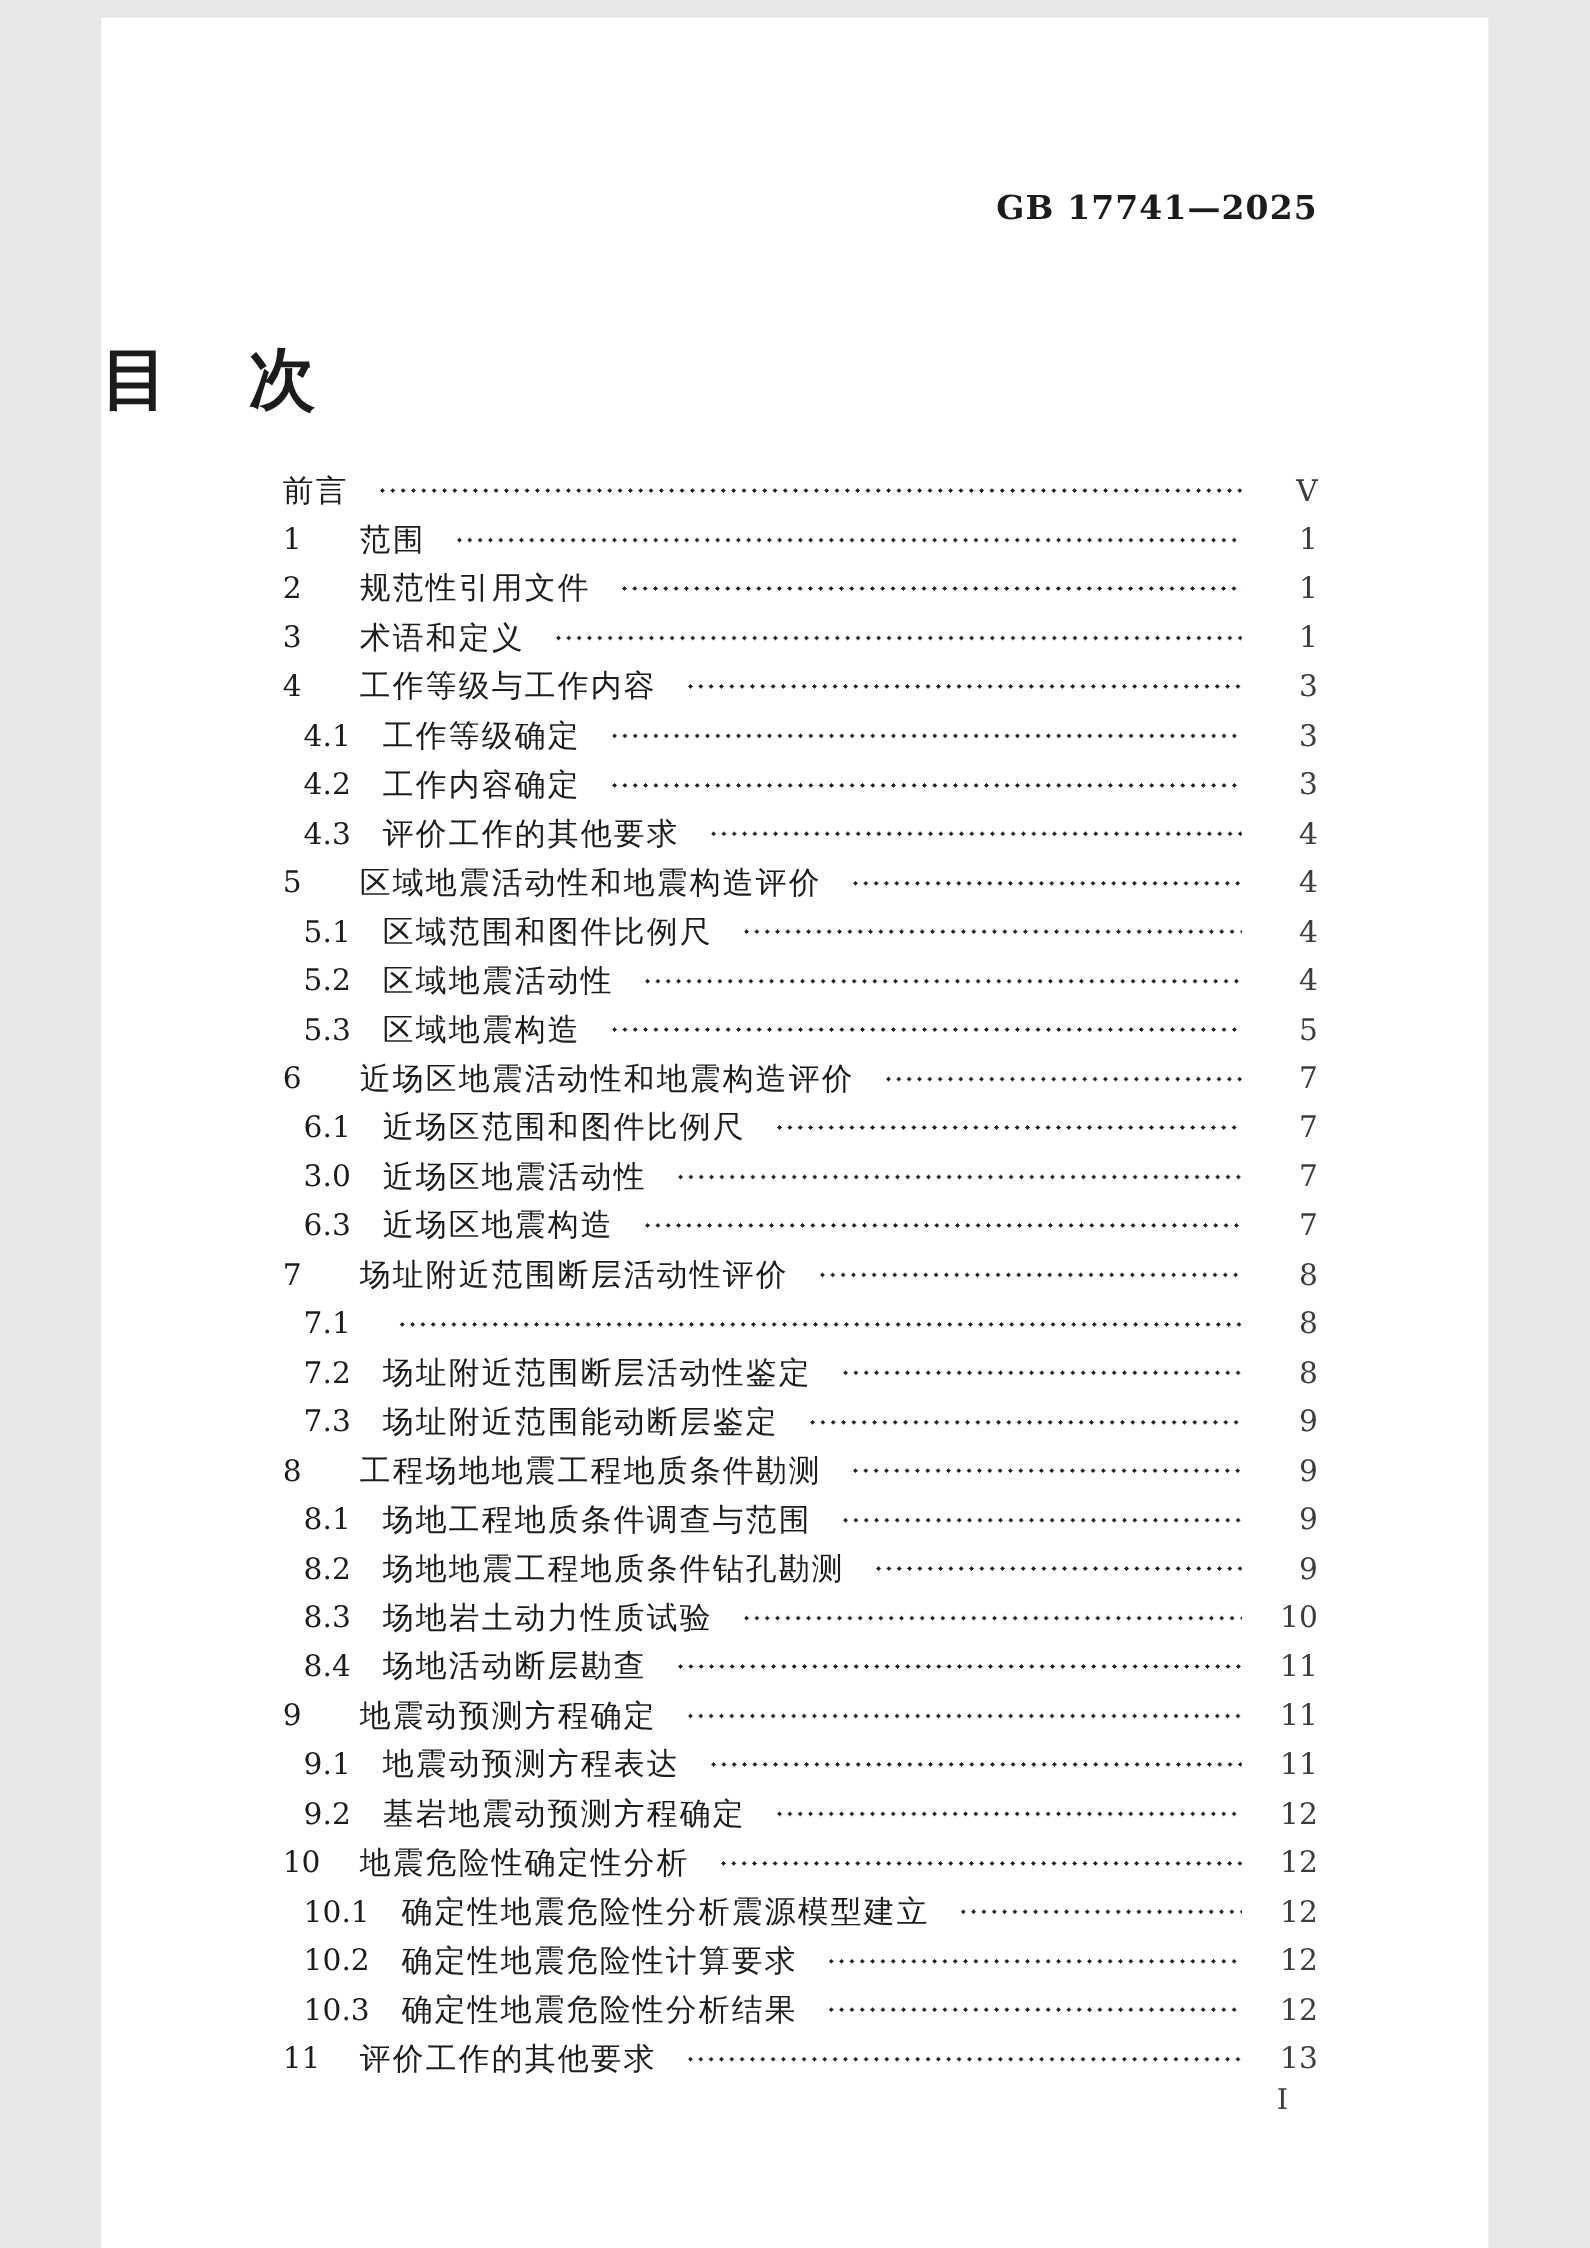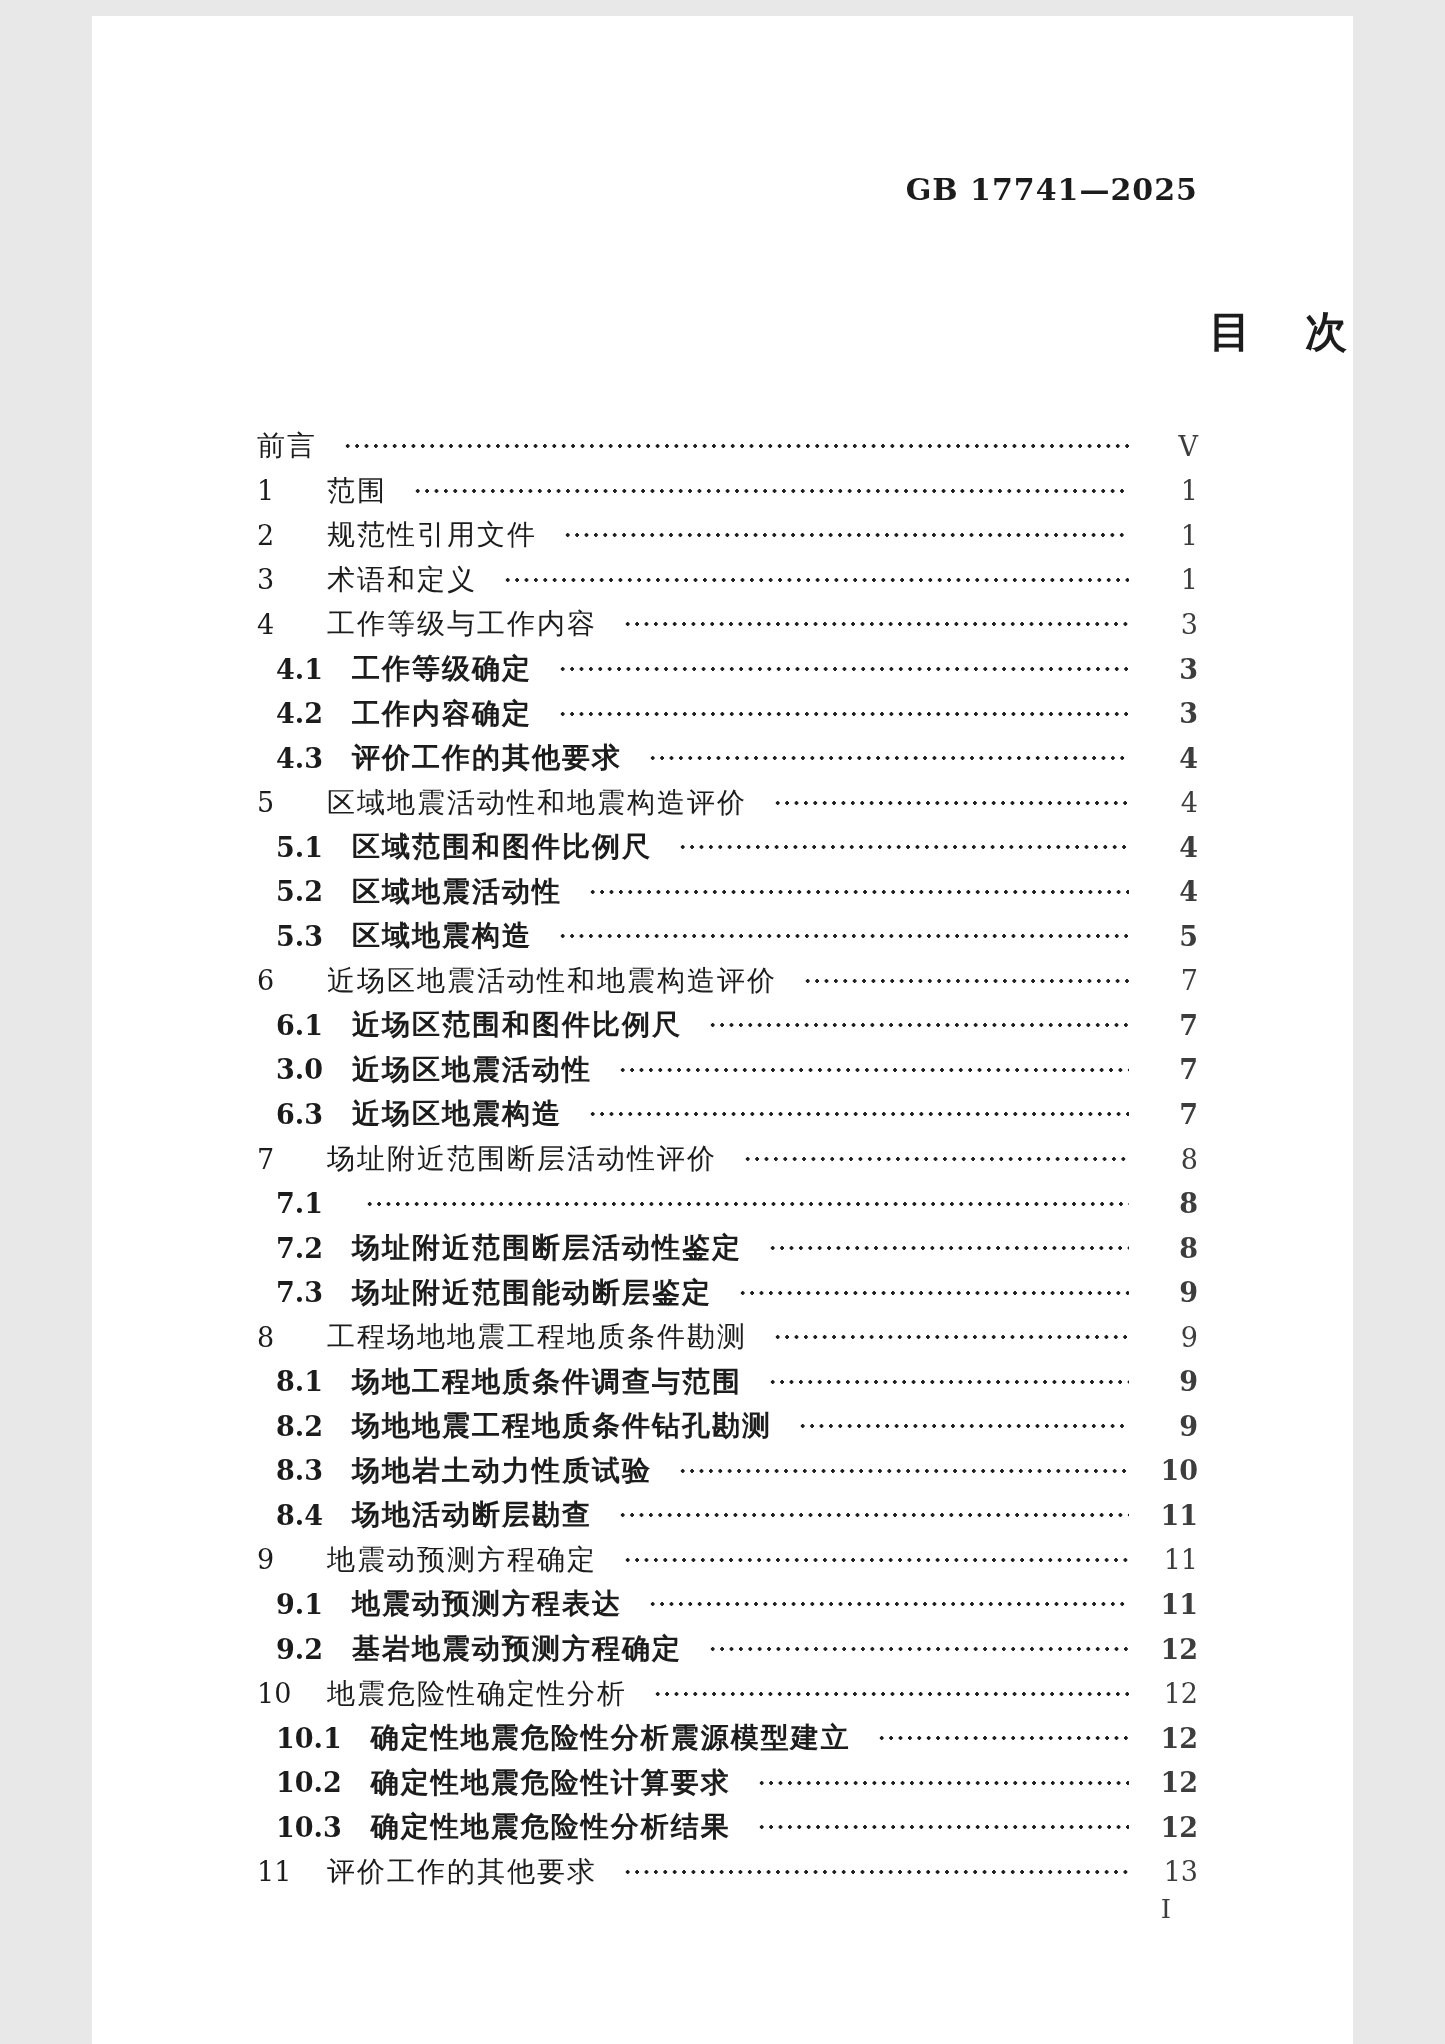--- a/index.html
+++ b/index.html
@@ -21,42 +21,42 @@
     font-weight: bold;
     letter-spacing: 1px;
     white-space: nowrap;
   }
   .toc-title {
     position: absolute;
     top: 288px;
     left: 0;
     width: 100%;
     margin: 0;
-    text-align: right;
-    font-size: 42px;
+    text-align: left;
+    font-size: 61px;
     font-weight: bold;
     letter-spacing: 6px;
   }
   .toc {
     position: absolute;
     top: 408px;
     left: 165px;
     right: 155px;
   }
   .toc-row {
     display: flex;
     align-items: center;
     height: 44.55px;
     font-size: 28px;
     white-space: nowrap;
     gap: 13px;
   }
   .toc-row .num { flex: none; font-size: 27px; }
   .toc-row.level-1 .num { min-width: 57px; }
-  .toc-row.level-2 { padding-left: 19px; font-weight: bold; }
+  .toc-row.level-2 { padding-left: 19px; }
   .toc-row.level-2 .num { margin-right: 16px; }
   .toc-row .label { flex: none; letter-spacing: 2px; }
   .toc-row .leader {
     flex: 1;
     height: 6px;
     margin: 0 14px 0 13px;
     background-image: radial-gradient(circle, #1e1e1e 1.7px, transparent 1.8px);
     background-size: 9.4px 6px;
     background-repeat: repeat-x;
     background-position: left center;

